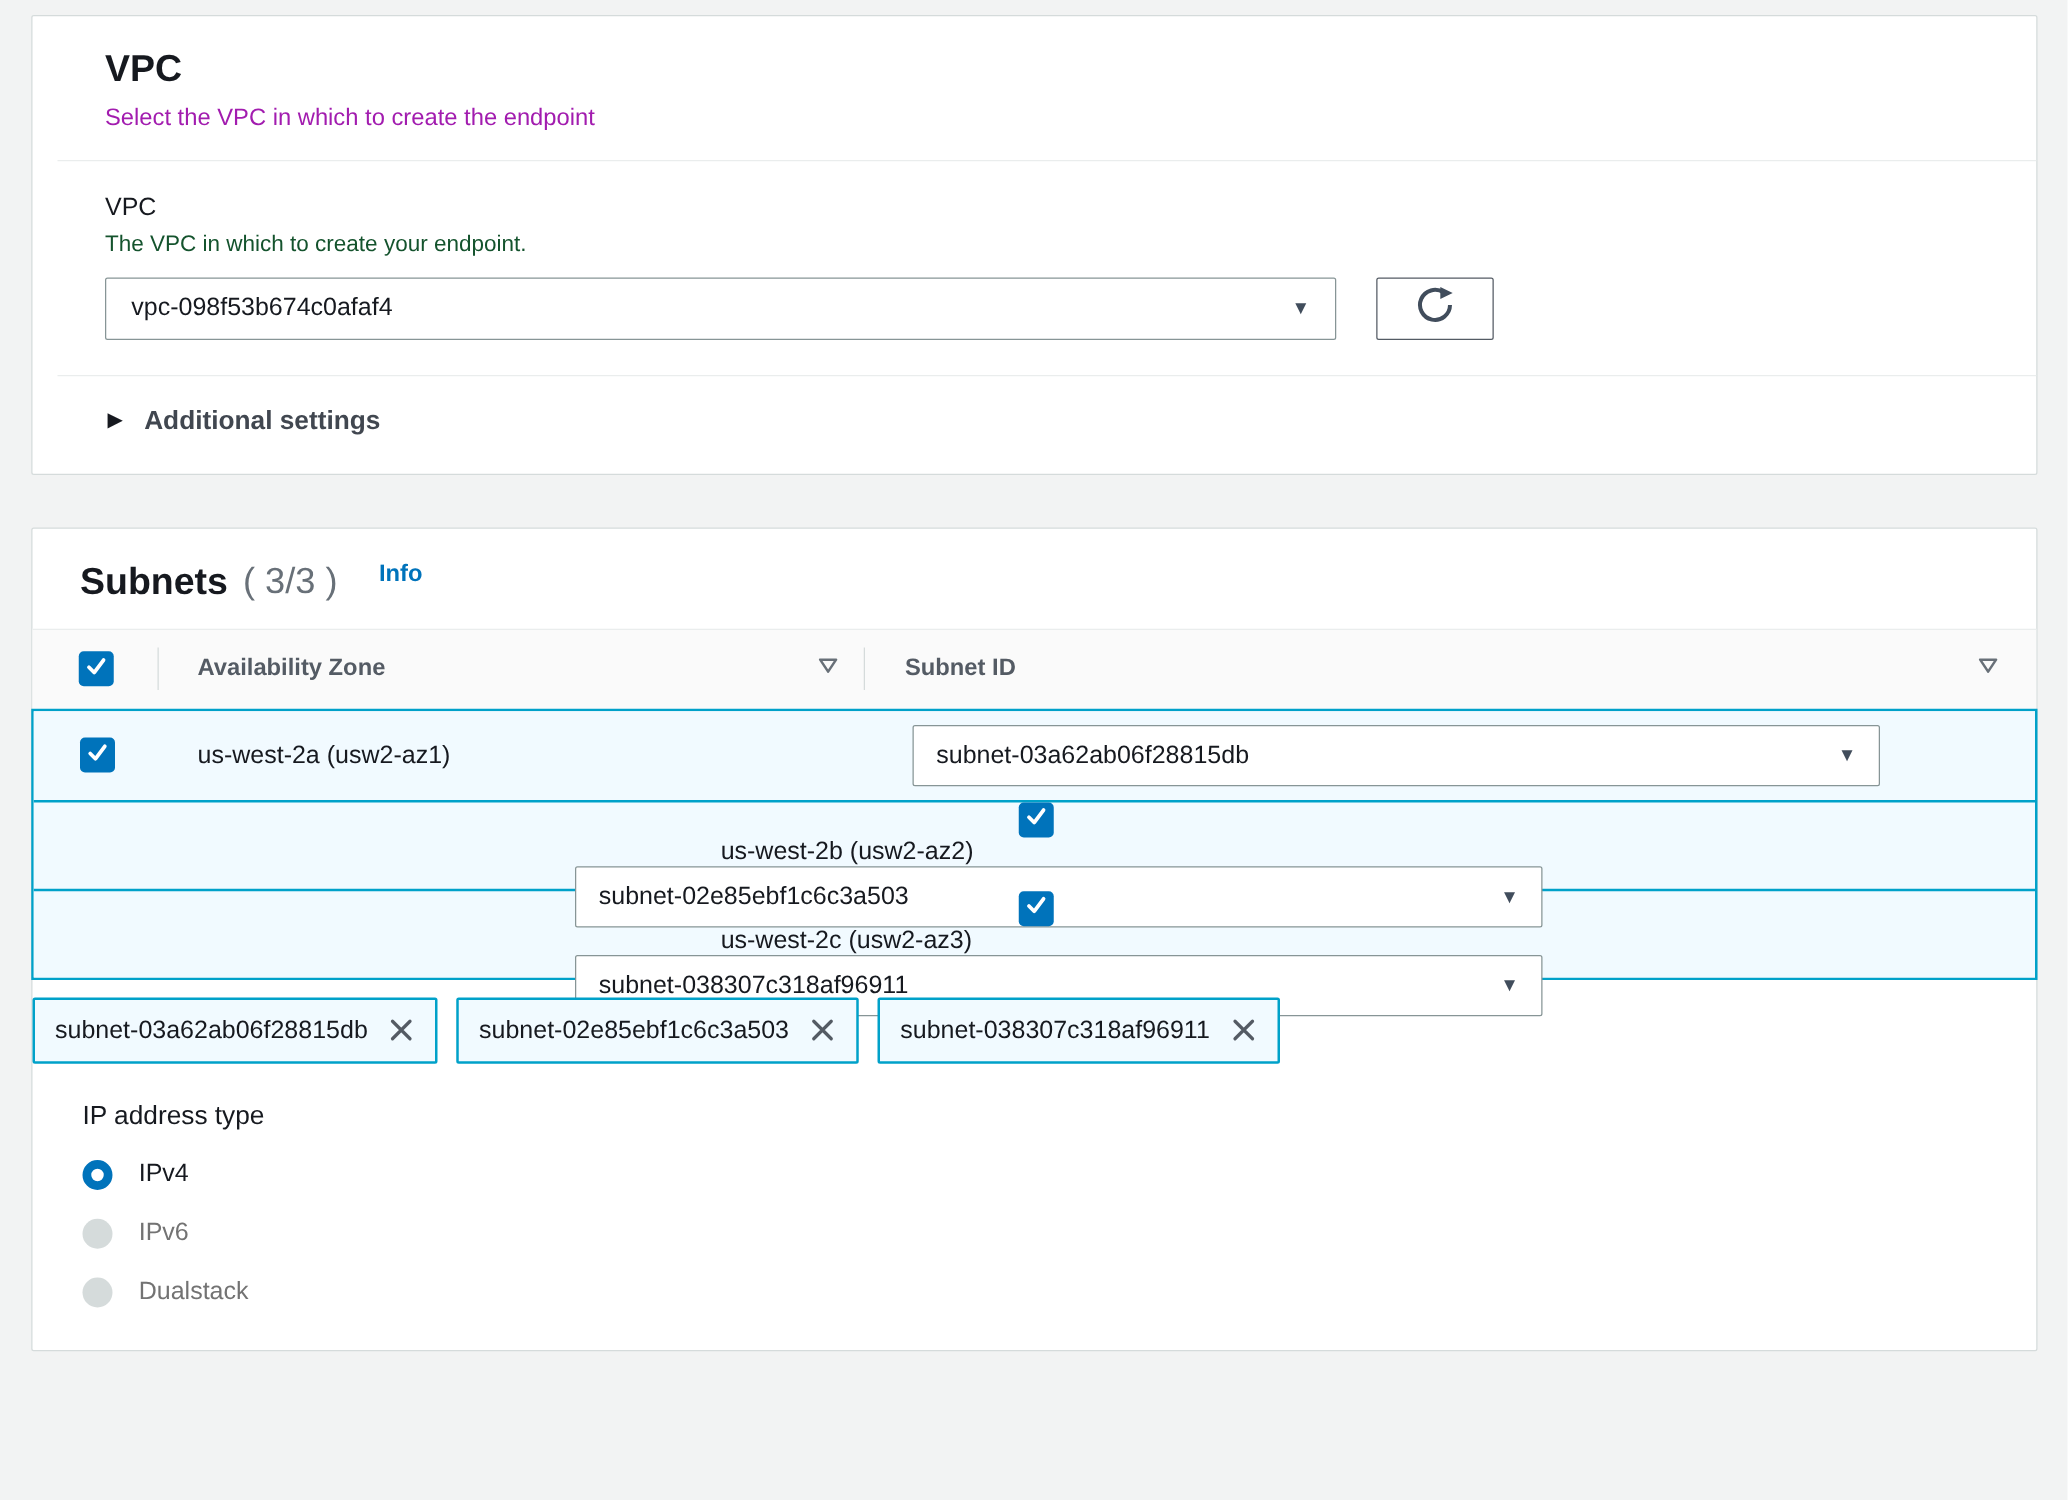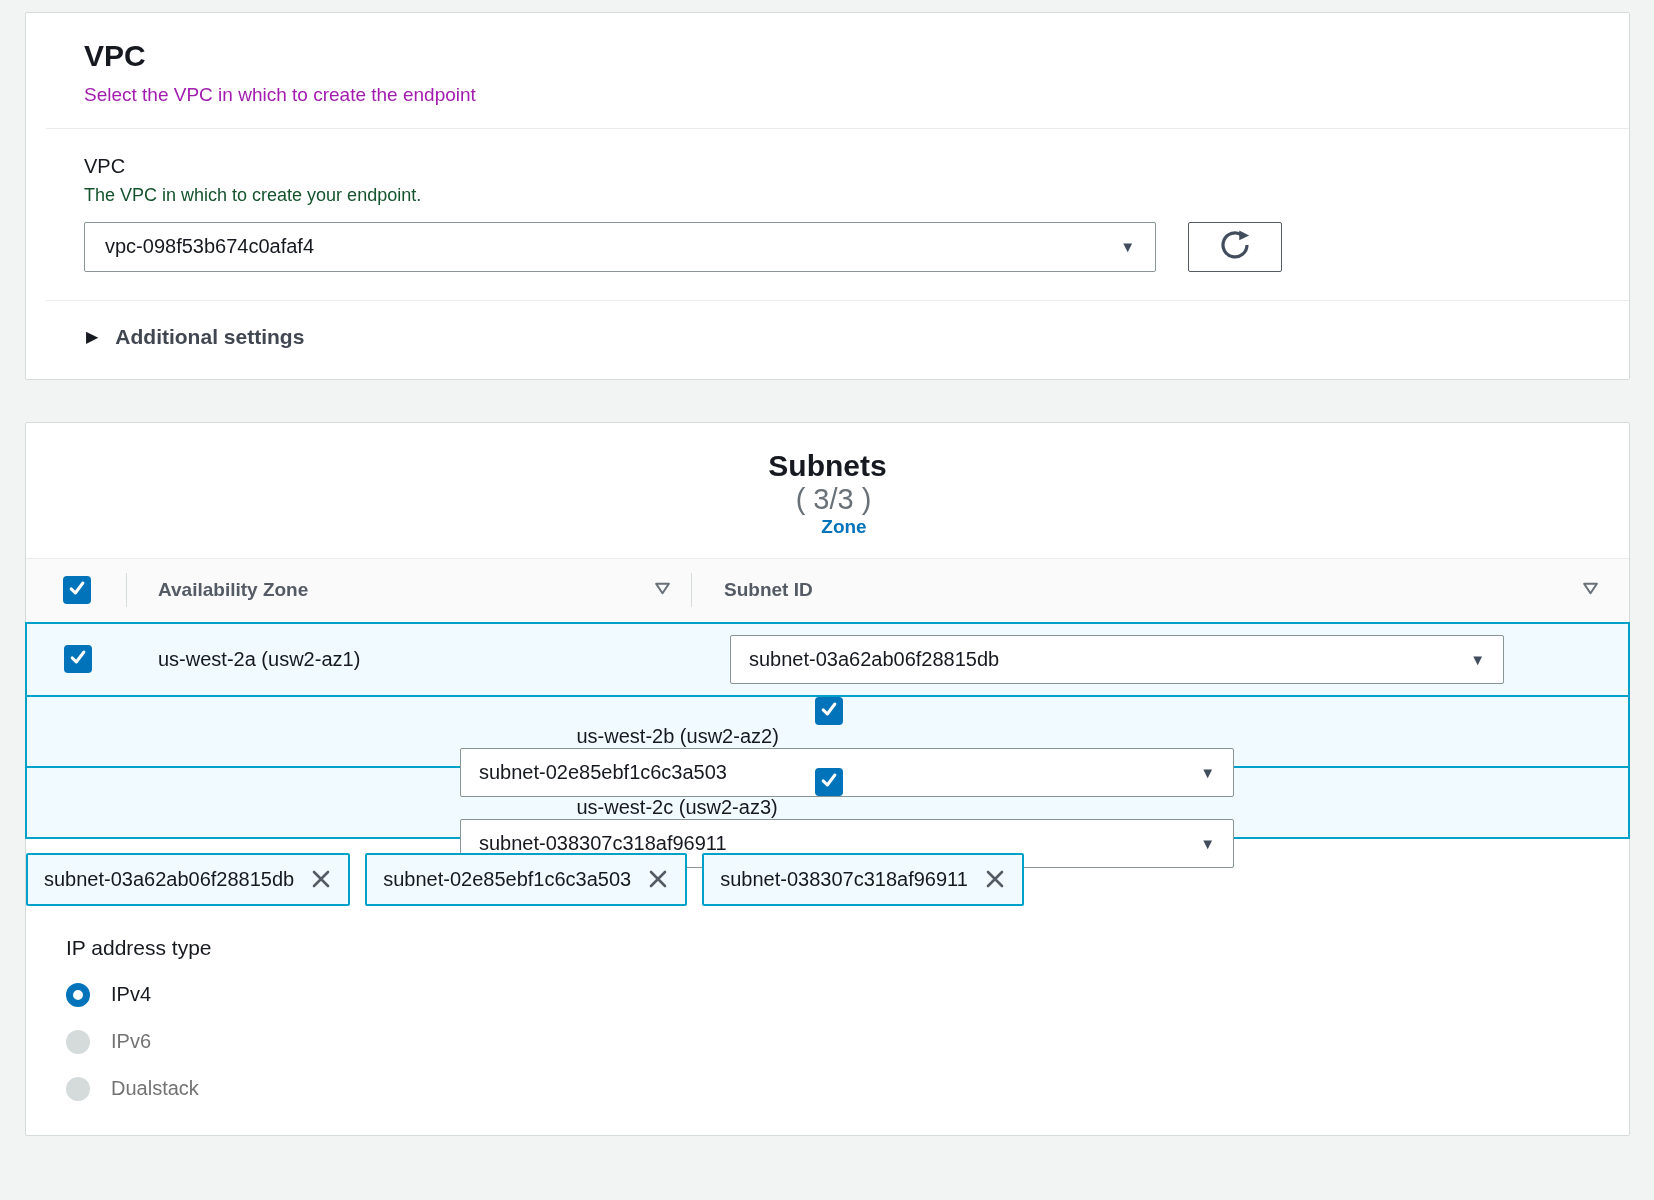--- a/index.html
+++ b/index.html
@@ -23,38 +23,38 @@
   
   .card-header { padding:26px 38px 22px 38px; border-bottom:1px solid #eaeded; }
   .card-title { font-size:30px; font-weight:700; color:#16191f; line-height:1.15; }
   .card-subtitle { font-size:19px; color:#a21caf; margin-top:10px; }
 
   .vpc-body { padding:26px 38px 0 38px; }
   .field-label { font-size:20px; color:#16191f; }
   .field-desc { font-size:18px; color:#14532d; margin-top:7px; }
   .select-row { display:flex; align-items:center; gap:32px; margin-top:16px; }
   .select-box {
-    width:1072px; height:50px;
+    width:985px; height:50px;
     background:#fff; border:1px solid #879596; border-radius:2px;
     display:flex; align-items:center; justify-content:space-between;
     padding:0 20px 0 20px; font-size:20px; color:#16191f; cursor:pointer;
   }
   .caret { font-size:15px; color:#414d5c; line-height:1; }
   .refresh-btn {
     width:94px; height:50px; background:#fff;
     border:1px solid #545b64; border-radius:2px;
     display:flex; align-items:center; justify-content:center; cursor:pointer;
   }
   .divider-full { border-top:1px solid #eaeded; margin-top:28px; }
   .expander { display:flex; align-items:center; gap:17px; padding:24px 38px 30px 40px; cursor:pointer; }
   .expander-triangle { font-size:16px; color:#16191f; line-height:1; }
   .expander-label { font-size:21px; font-weight:700; color:#414750; }
 
   
-  .subnets-header { padding:26px 38px 20px 38px; display:flex; align-items:center;flex-direction:column; }
+  .subnets-header { padding:26px 38px 20px 38px; display:flex; align-items:flex-start; }
   .subnets-title { font-size:30px; font-weight:700; color:#16191f; }
   .subnets-count { font-size:29px; font-weight:400; color:#687078; margin-left:12px; }
   .info-link { font-size:19px; font-weight:700; color:#0073bb; margin-left:33px; text-decoration:none; cursor:pointer; }
 
   .table-header {
     display:flex; align-items:center; height:64px;
     background:#fafafa; border-top:1px solid #eaeded;
   }
   .col-check { width:100px; display:flex; align-items:center; padding-left:37px; flex:none; }
   .vdiv { width:1px; height:34px; background:#d5dbdb; flex:none; }
@@ -130,21 +130,21 @@
   <div class="expander">
     <span class="expander-triangle">▶</span>
     <span class="expander-label">Additional settings</span>
   </div>
 </div>
 
 <div class="card card-subnets">
   <div class="subnets-header">
     <span class="subnets-title">Subnets</span>
     <span class="subnets-count">( 3/3 )</span>
-    <a class="info-link">Zone</a>
+    <a class="info-link">Info</a>
   </div>
 
   <div class="table-header">
     <div class="col-check">
       <div class="checkbox">
         <span>
           <svg width="20" height="20" viewBox="0 0 24 24">
               <polyline points="5,13 10,18 19,6" fill="none" stroke="#ffffff" stroke-width="3.6" stroke-linecap="round" stroke-linejoin="round"></polyline>
             </svg>
         </span>

